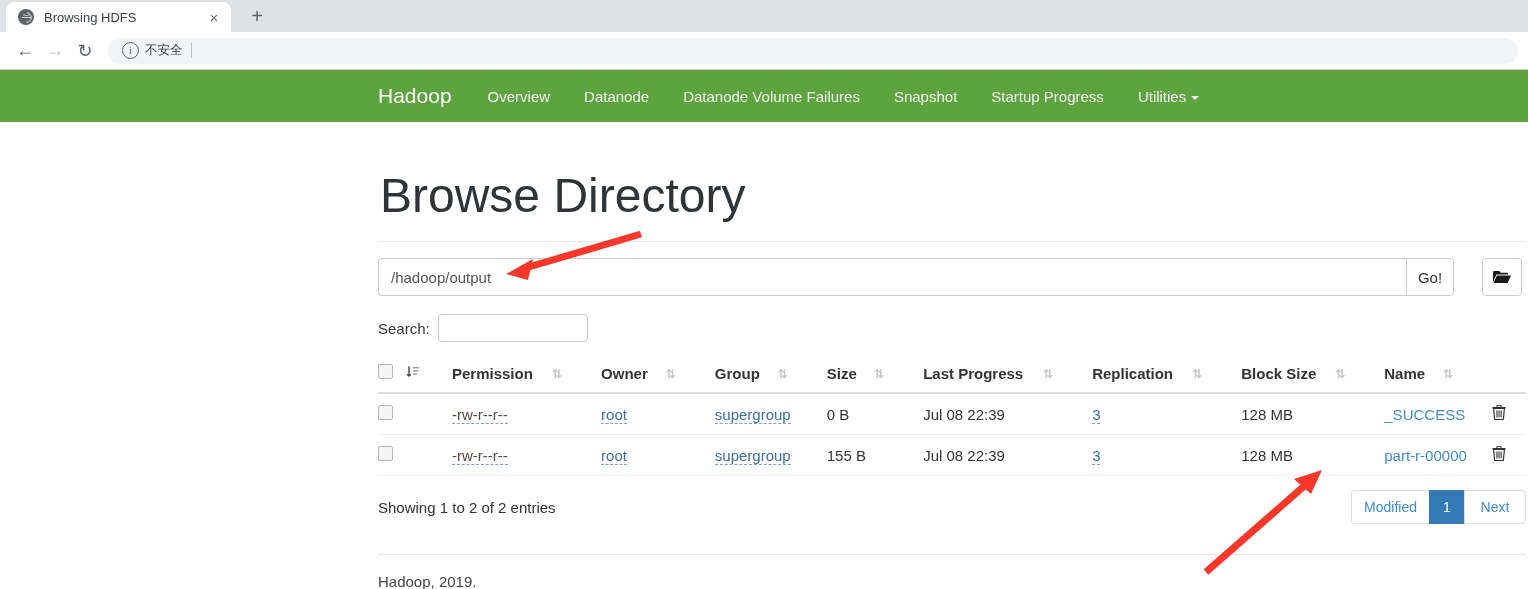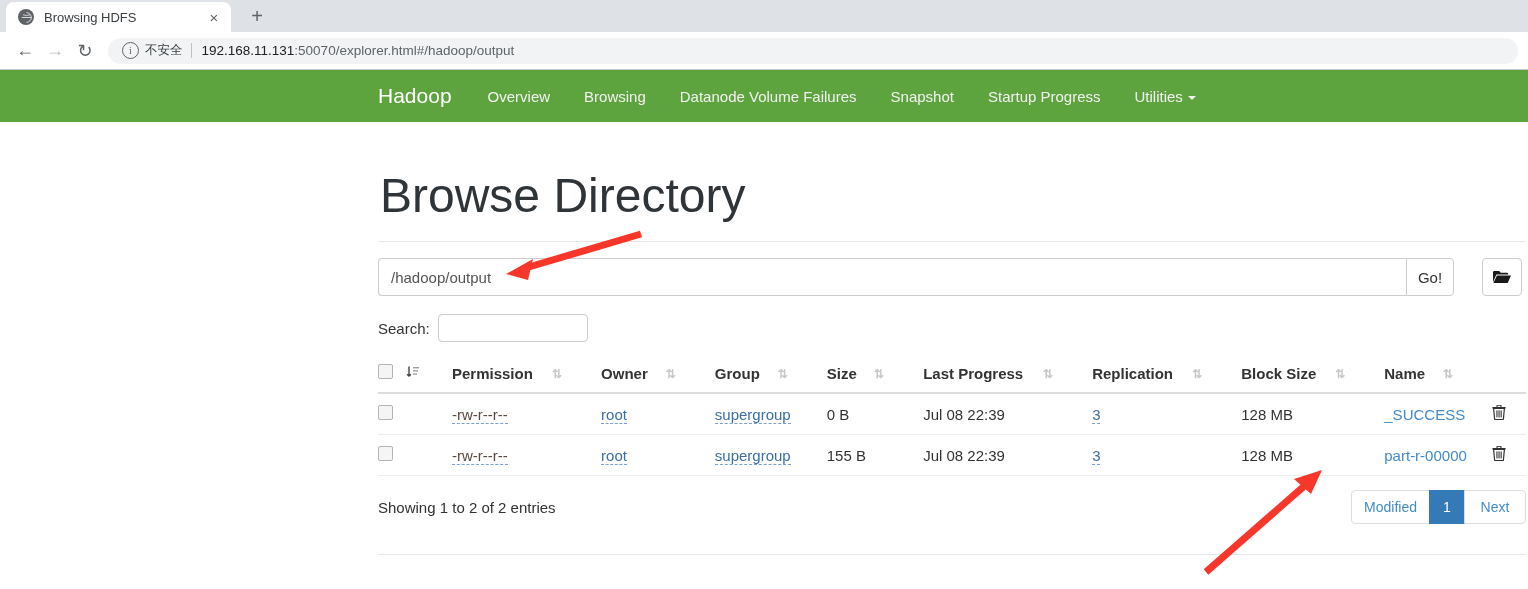--- a/index.html
+++ b/index.html
@@ -165,30 +165,29 @@
   </div>
 
   <div class="toolbar">
     <div class="navbtn">←</div>
     <div class="navbtn disabled">→</div>
     <div class="navbtn">↻</div>
     <div class="omnibox">
       <span class="info-icon">i</span>
       <span class="insecure-label">不安全</span>
       <span class="omni-divider"></span>
-      <span class="url"><span class="host">192.168.11.131</span><span>:50070/explorer.html#/hadoop/output</span></span>
     </div>
   </div>
 </div>
 
 <div class="hadoop-nav">
   <div class="brand">Hadoop</div>
   <div class="nav-links">
     <span class="nav-link">Overview</span>
-    <span class="nav-link">Browsing</span>
+    <span class="nav-link">Datanode</span>
     <span class="nav-link">Datanode Volume Failures</span>
     <span class="nav-link">Snapshot</span>
     <span class="nav-link">Startup Progress</span>
     <span class="nav-link"><span>Utilities</span><span class="caret"></span></span>
   </div>
 </div>
 
 <div class="page">
   <div class="page-inner">
 
@@ -338,20 +337,21 @@
     <div class="tfoot">
       <div class="showing">Showing 1 to 2 of 2 entries</div>
       <div class="pager">
         <div class="pg">Modified</div>
         <div class="pg active">1</div>
         <div class="pg">Next</div>
       </div>
     </div>
 
     <div class="footer-hr"></div>
+    <div class="footer-text">Hadoop, 2019.</div>
   </div>
 
 </div>
 
 <svg class="annot">
   <g>
     <path d="M641,234 L522,269" stroke="#f8372b" stroke-width="7" stroke-linecap="butt" fill="none"></path>
     <path d="M506,274 L533,259 L528,280 Z" fill="#f8372b"></path>
   </g>
   <g>

